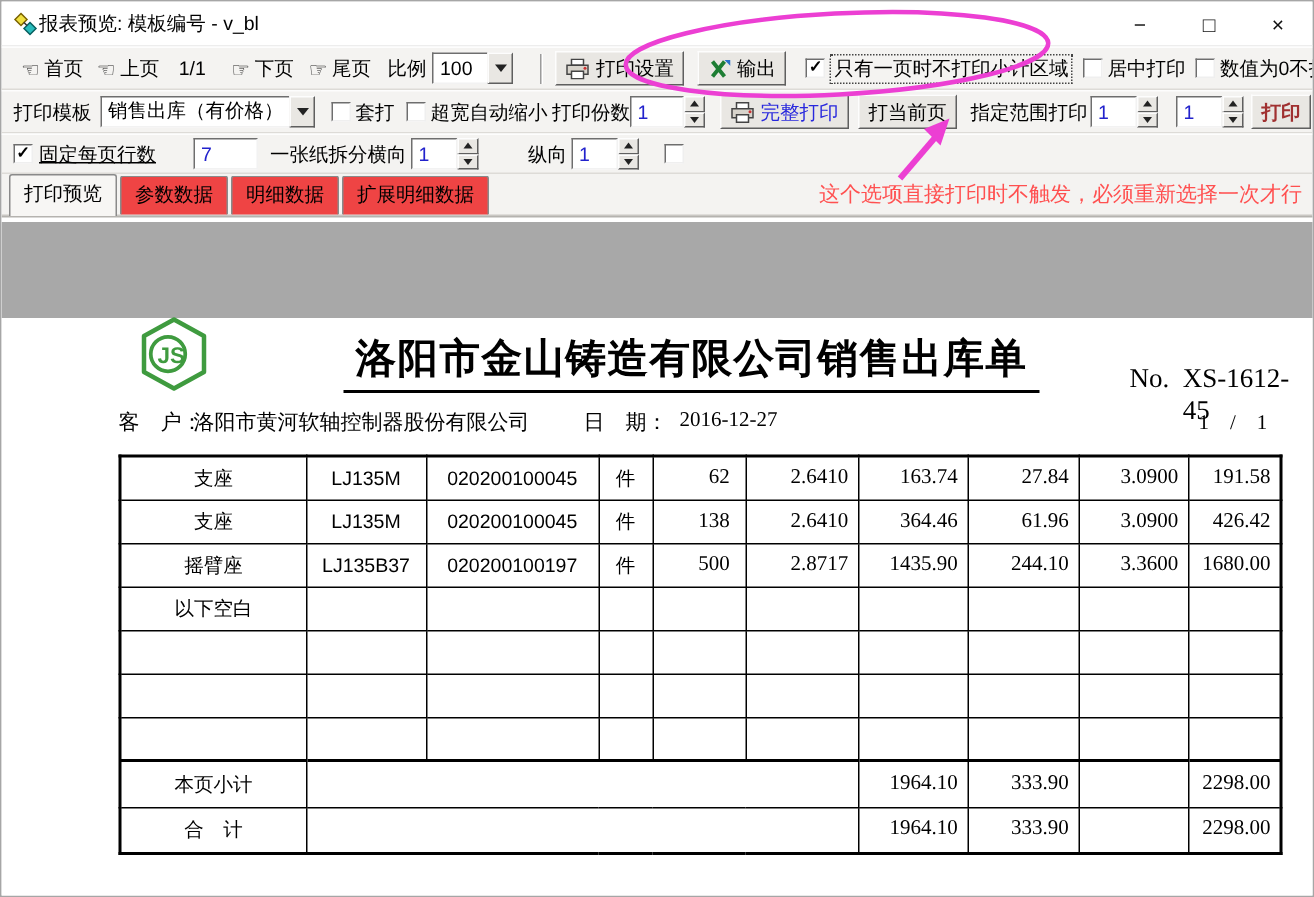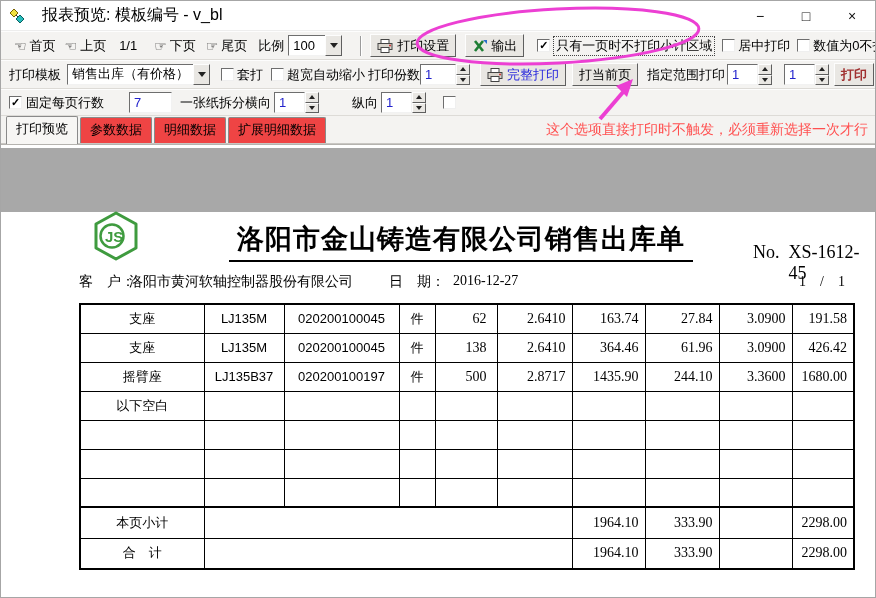--- a/index.html
+++ b/index.html
@@ -4,21 +4,21 @@
 <style>
   * { margin:0; padding:0; box-sizing:border-box; }
   body { width:876px; height:598px; overflow:hidden; background:#fff;
          font-family:"Liberation Sans", sans-serif; font-size:13px; color:#000; }
   #window { position:relative; width:876px; height:598px; background:#fff;
             border:1px solid #a6a6a6; overflow:hidden; }
 
   
   .titlebar { height:30px; display:flex; align-items:center; padding-left:7px;
               background:#fff; border-bottom:1px solid #ededed; }
-  .titlebar .ttl { margin-left:16px; font-size:16px; }
+  .titlebar .ttl { margin-left:0; font-size:13px; }
   .win-controls { margin-left:auto; display:flex; height:30px; }
   .win-btn { width:46px; display:flex; align-items:center; justify-content:center;
              font-size:14px; color:#111; }
 
   
   .tb { display:flex; align-items:center; background:#f4f3f1; position:relative;
         padding-left:8px; overflow:hidden; border-top:1px solid #fdfdfd;
         border-bottom:1px solid #dddbd7; }
   #tb1 { height:29px; } #tb2 { height:29px; } #tb3 { height:27px; }
   .flat { display:flex; align-items:center; gap:3px; padding:1px 3px; }
@@ -220,21 +220,21 @@
           <span class="tri-dn-s"></span>
         </span>
     </div>
     <div class="btn3d" style="margin-left:5px;">
       <span class="maroon-txt">打印</span>
     </div>
   </div>
 
   <div class="tb" id="tb3">
     <span class="cb">✓</span>
-    <span class="lbl" style="margin-left:4px;">固定每页行数</span>
+    <span class="lbl" style="margin-left:4px;text-decoration:underline;">固定每页行数</span>
     <div class="sunken" style="width:43px; margin-left:25px;">
         <span class="num">7</span>
       </div>
     <span class="lbl" style="margin-left:8px;">一张纸拆分横向</span>
     <div class="sunken" style="width:31px; margin-left:3px;">
         <span class="num">1</span>
       </div>
     <div class="spin">
       <span class="sbtn">
           <span class="tri-up-s"></span>

